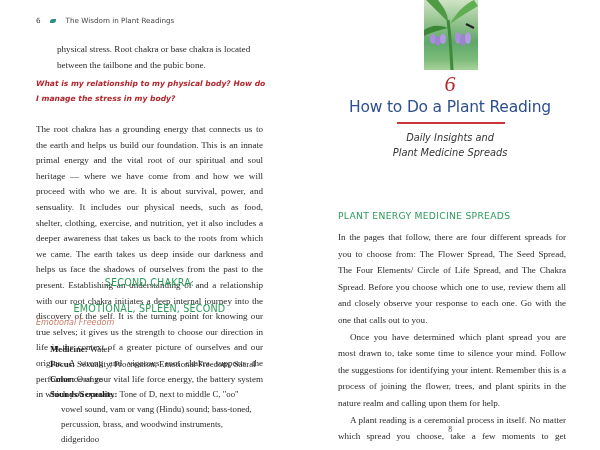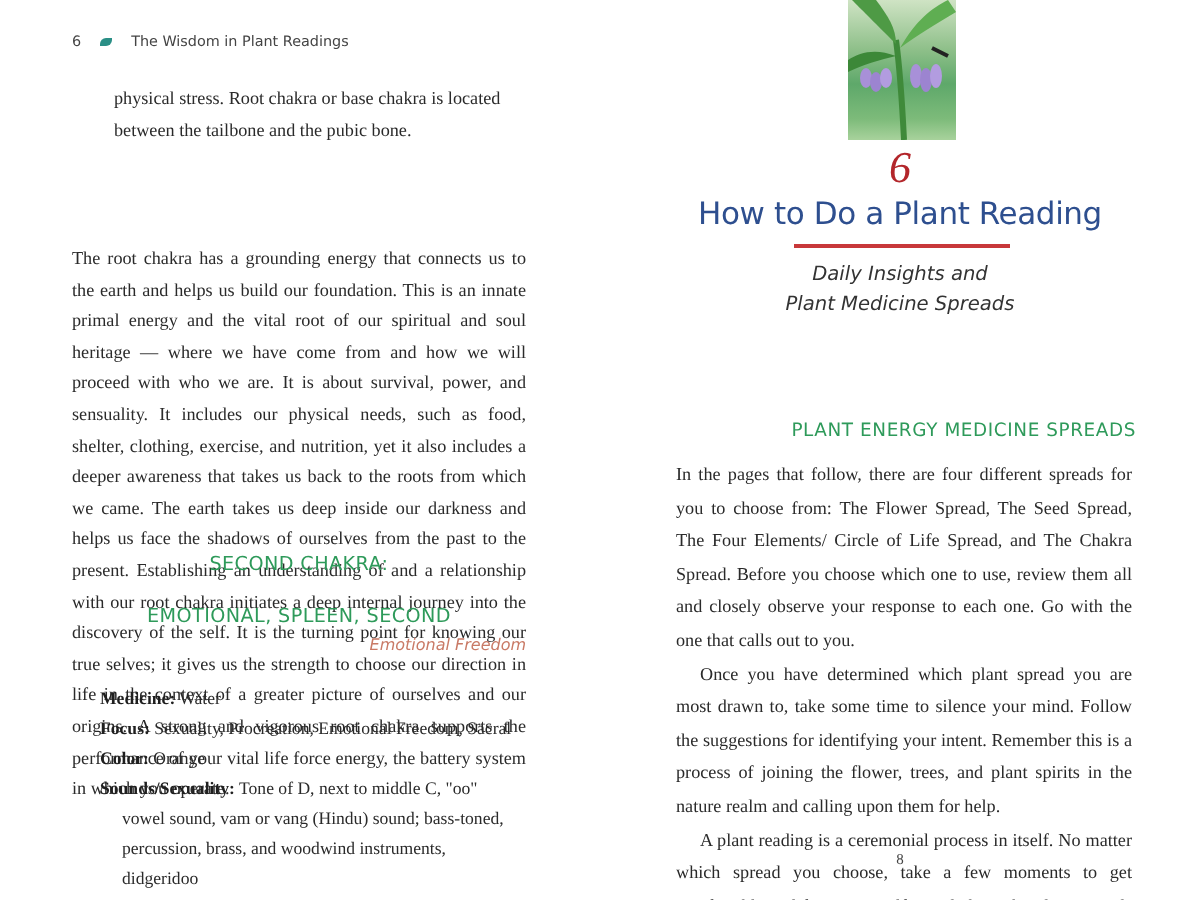--- a/index.html
+++ b/index.html
@@ -12,50 +12,51 @@
   .running-head .pnum { margin-right:9px; }
   .leaf { width:6px; height:4px; background:#2a8f86; border-radius:3px 0 3px 0; margin-right:10px; display:inline-block; }
 
   .body-text { position:absolute; font-size:9.1px; line-height:15.6px; text-align:justify; }
   .left .body-text { left:36px; width:227px;margin-top:20px; }
   .cont { position:absolute; left:57px; top:42px; width:206px; font-size:9.1px; line-height:15.6px; }
 
   .question { position:absolute; left:36px; top:76px; width:230px; font-family:"DejaVu Sans", sans-serif; font-style:italic; font-weight:bold; font-size:7.6px; line-height:15px; color:#b3262b; }
 
   .sec-head { position:absolute; left:36px; width:227px; text-align:center; font-family:"DejaVu Sans", sans-serif; color:#2e9a5a; font-size:9.6px; line-height:12px; letter-spacing:0.2px; }
-  .sec-sub { position:absolute; left:36px; width:227px; text-align:right; font-family:"DejaVu Sans", sans-serif; font-style:italic; font-size:8px; color:#c97a66; }
+  .sec-sub { position:absolute; left:36px; width:227px; text-align:left; font-family:"DejaVu Sans", sans-serif; font-style:italic; font-size:8px; color:#c97a66; }
 
   .attr-list { position:absolute; left:50px; top:342px; width:210px; font-size:8.8px; line-height:15px; }
   .attr { padding-left:11px; text-indent:-11px; margin:0; }
   .attr b { font-weight:bold; color:#1f1f1f; }
 
   .photo { position:absolute; left:124px; top:0; width:54px; height:70px; overflow:hidden;
     background:linear-gradient(180deg,#cfe3c4 0%,#8fc08a 35%,#5ea86a 60%,#7dbb7a 85%,#a8d29c 100%); }
   .chap-num { position:absolute; left:0; width:300px; top:72px; text-align:center; color:#b3262b; font-style:italic; font-size:22px; line-height:24px; }
   .chap-title { position:absolute; left:0; width:300px; top:97px; text-align:center; color:#2e4f8f; font-family:"DejaVu Sans", sans-serif; font-size:15.5px; line-height:20px; letter-spacing:-0.2px; }
   .rule { position:absolute; left:97px; top:122px; width:108px; height:2px; background:#c8383a; }
   .chap-sub { position:absolute; left:0; width:300px; top:130px; text-align:center; font-family:"DejaVu Sans", sans-serif; font-style:italic; font-size:9.8px; line-height:15px; color:#333; }
-  .r-sec-head { position:absolute; left:38px; width:230px; top:210px; text-align:right; font-family:"DejaVu Sans", sans-serif; color:#2e9a5a; font-size:9.2px; letter-spacing:0.3px; }
+  .r-sec-head { position:absolute; left:38px; width:230px; top:210px; text-align:left; font-family:"DejaVu Sans", sans-serif; color:#2e9a5a; font-size:9.2px; letter-spacing:0.3px; }
   .right .body-text { left:38px; width:228px; top:229px; line-height:16.6px; font-size:9.1px; }
   .right .body-text p { margin:0; text-indent:12px; }
   .right .body-text p.first { text-indent:0; }
   .folio { position:absolute; left:0; width:300px; top:425px; text-align:center; font-size:7.5px; color:#444; }
 </style>
 </head>
 <body>
 
 <div class="page left">
   <div class="running-head">
     <span class="pnum">6</span>
     <span class="leaf"></span>
     <span>The Wisdom in Plant Readings</span>
   </div>
 
   <div class="cont">physical stress. Root chakra or base chakra is located between the tailbone and the pubic bone.</div>
 
+  <div class="question">What is my relationship to my physical body? How do I manage the stress in my body?</div>
 
   <div class="body-text" style="top:102px;">The root chakra has a grounding energy that connects us to the earth and helps us build our foundation. This is an innate primal energy and the vital root of our spiritual and soul heritage — where we have come from and how we will proceed with who we are. It is about survival, power, and sensuality. It includes our physical needs, such as food, shelter, clothing, exercise, and nutrition, yet it also includes a deeper awareness that takes us back to the roots from which we came. The earth takes us deep inside our darkness and helps us face the shadows of ourselves from the past to the present. Establishing an understanding of and a relationship with our root chakra initiates a deep internal journey into the discovery of the self. It is the turning point for knowing our true selves; it gives us the strength to choose our direction in life in the context of a greater picture of ourselves and our origins. A strong and vigorous root chakra supports the performance of your vital life force energy, the battery system in which you operate.</div>
 
   <div class="sec-head" style="top:277px;">SECOND CHAKRA:</div>
   <div class="sec-head" style="top:303px;">EMOTIONAL, SPLEEN, SECOND</div>
   <div class="sec-sub" style="top:318px;">Emotional Freedom</div>
 
   <div class="attr-list">
     <p class="attr"><b>Medicine:</b><span> Water</span></p>
     <p class="attr"><b>Focus:</b><span> Sexuality, Procreation, Emotional Freedom, Sacral</span></p>

